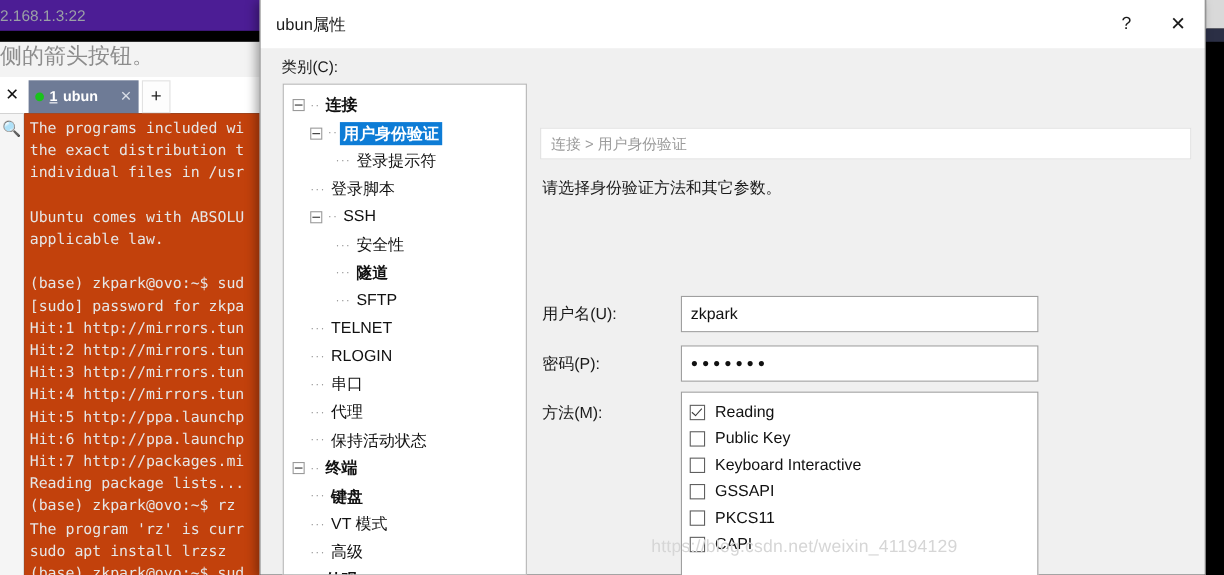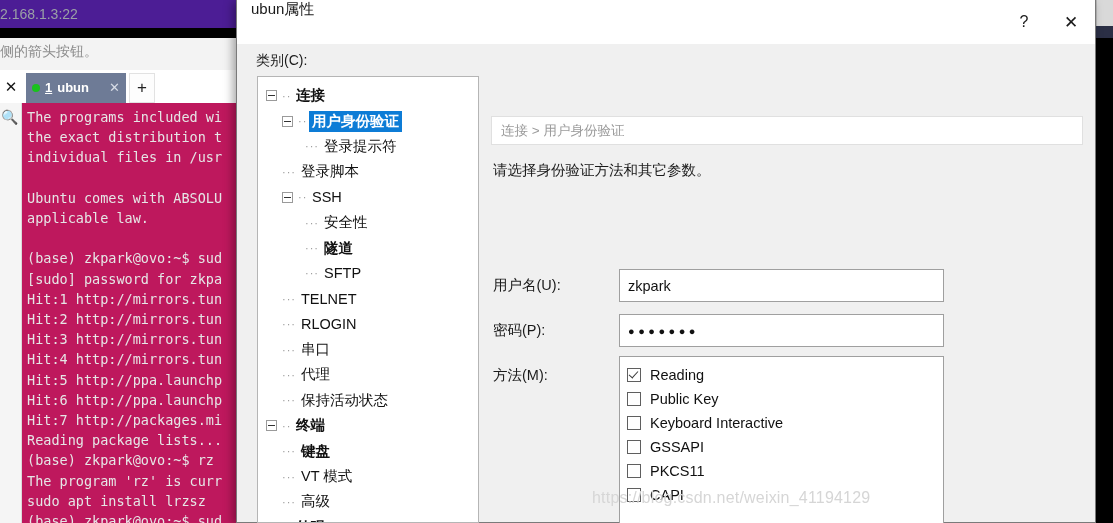--- a/index.html
+++ b/index.html
@@ -34,21 +34,21 @@
     padding-left: 0px;
     white-space: nowrap;
     overflow: hidden;
   }
   .bg-hint {
     position: absolute;
     left: 0; top: 38px;
     width: 240px; height: 42px;
     background: #f3f3f3;
     color: #8d8d8d;
-    font-size: 14px;
+    font-size: 20px;
     line-height: 26px;
     white-space: nowrap;
     overflow: hidden;
   }
   .bg-tabbar {
     position: absolute;
     left: 0; top: 70px;
     width: 240px; height: 33px;
     background: #ffffff;
     overflow: hidden;
@@ -118,21 +118,21 @@
     display: block;
     margin-top: 6px;
     text-align: center;
     font-size: 14px;
     color: #6a6a6a;
   }
   .bg-terminal {
     position: absolute;
     left: 22px; top: 103px;
     width: 218px; height: 420px;
-    background: #be185d;
+    background: #c2410c;
     color: #e6e6e6;
     font-family: "DejaVu Sans Mono", "Liberation Mono", monospace;
     font-size: 13.5px;
     line-height: 20.2px;
     padding: 4px 0 0 5px;
     box-sizing: border-box;
     overflow: hidden;
     white-space: pre;
   }
   .bg-terminal .line { white-space: pre; }
@@ -166,21 +166,21 @@
     border: 1px solid #7a7a7a;
     border-top: none;
     box-sizing: border-box;
     box-shadow: -3px 2px 9px rgba(0,0,0,0.35);
   }
   .dlg-titlebar {
     position: relative;
     height: 44px;
     background: #ffffff;
     display: flex;
-    align-items: flex-start;
+    align-items: center;
   }
   .dlg-title {
     margin-left: 14px;
     font-size: 15px;
     color: #1a1a1a;
   }
   .dlg-titlebtns {
     margin-left: auto;
     display: flex;
     height: 100%;

